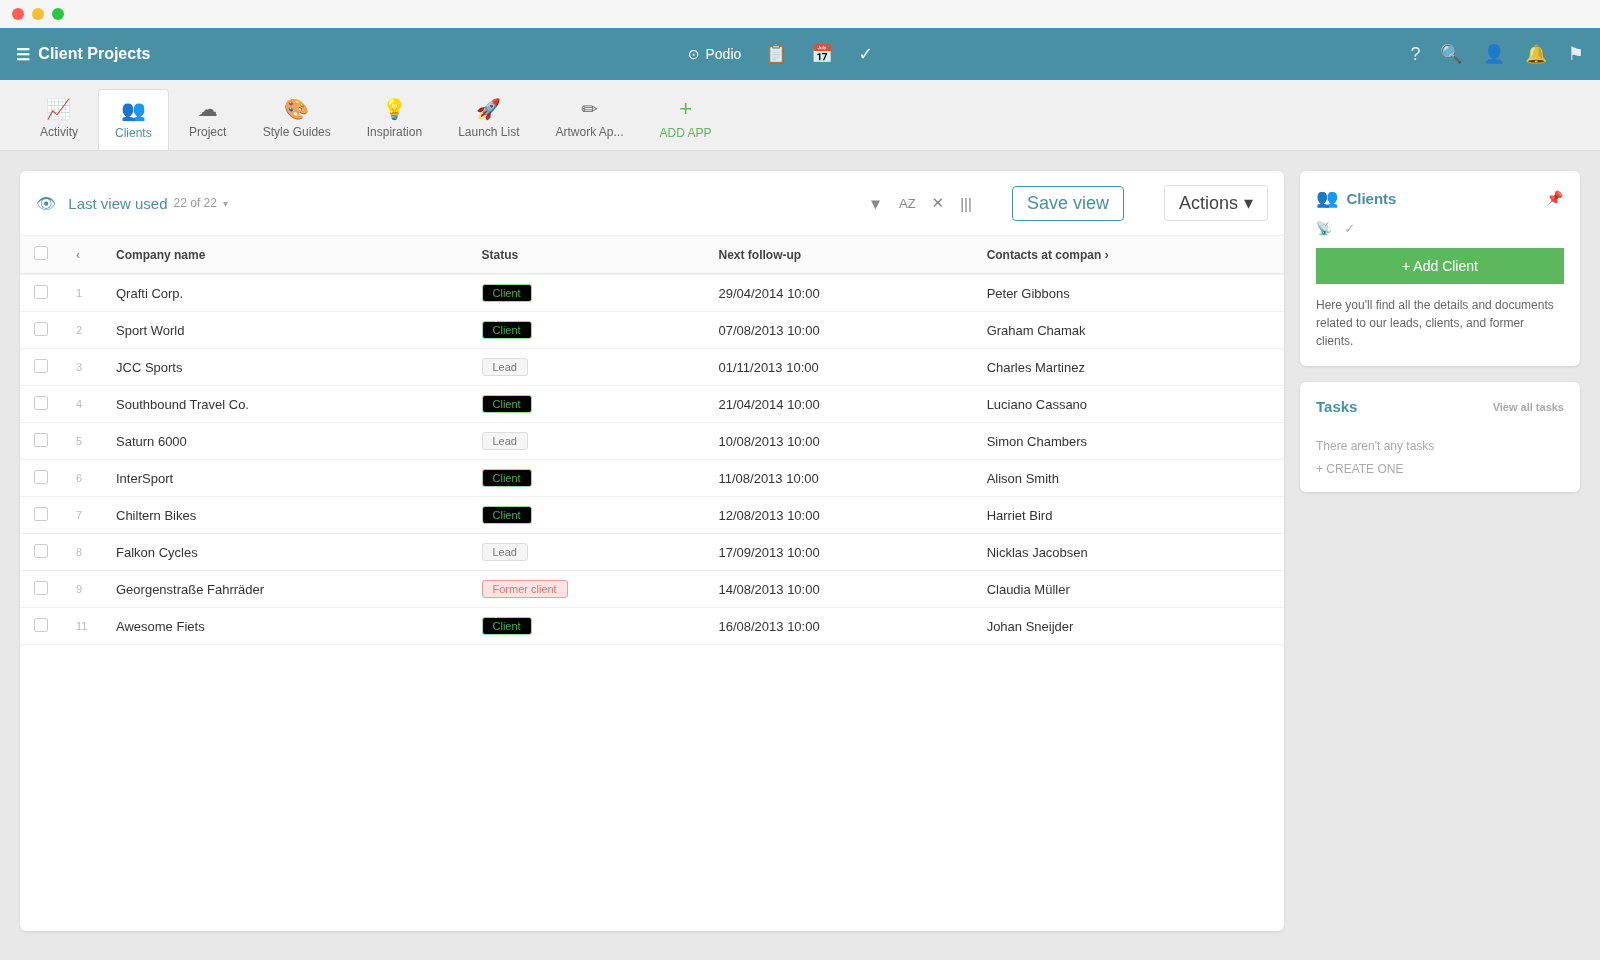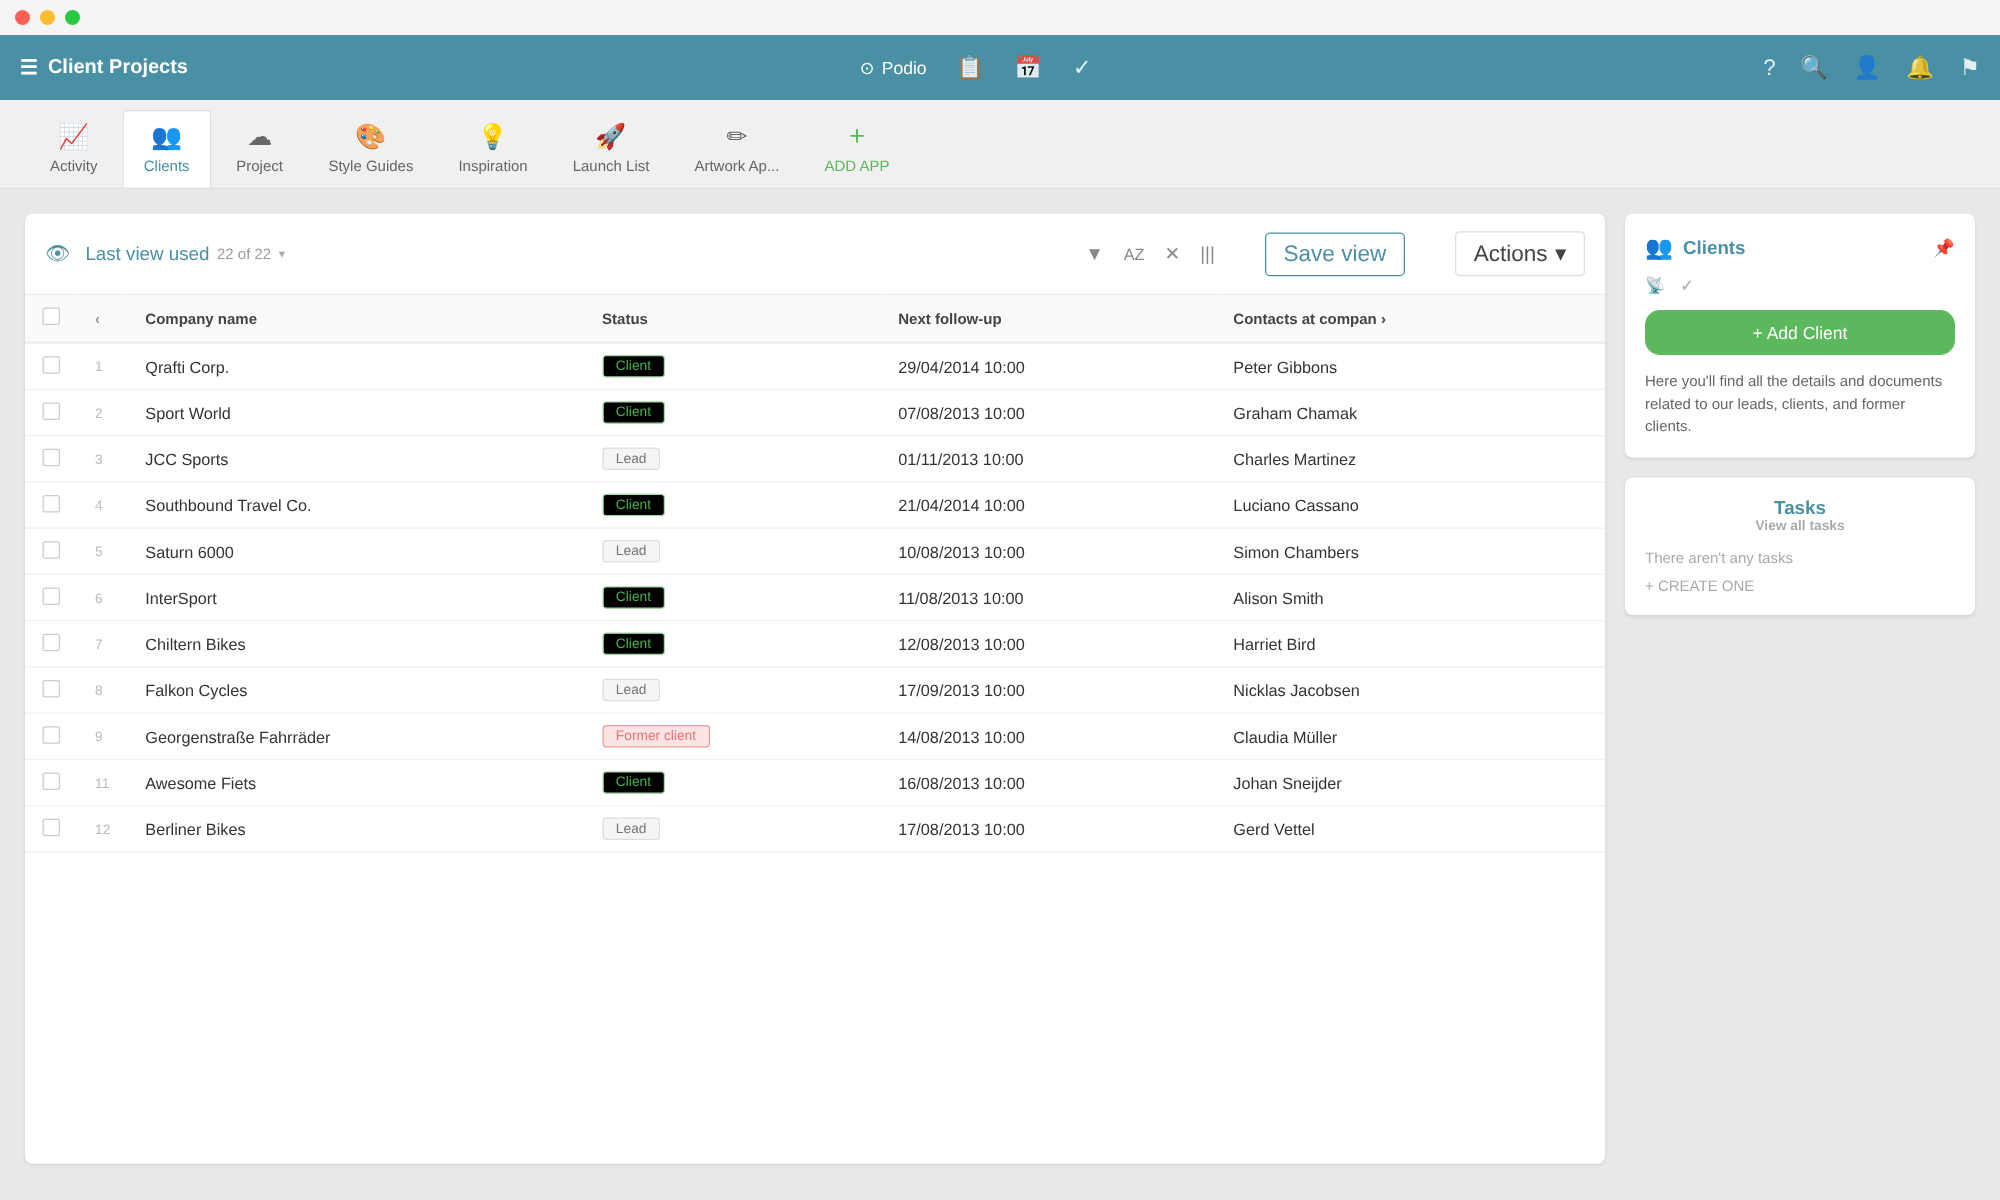--- a/index.html
+++ b/index.html
@@ -163,33 +163,32 @@
       display: flex; align-items: center; gap: 8px;
       font-size: 15px; font-weight: 600; color: #4a90a4;
     }
     .panel-icons { display: flex; gap: 12px; color: #aaa; margin-bottom: 12px; }
     .add-client-btn {
       width: 100%;
       background: #5cb85c;
       color: white;
       border: none;
       padding: 10px;
-      border-radius: 12px;
+      border-radius: 0;
       font-size: 14px;
       font-weight: 500;
       cursor: pointer;
       margin-bottom: 12px;
     }
     .panel-desc { font-size: 12px; color: #666; line-height: 1.5; }
     .pin-icon { color: #aaa; font-size: 14px; cursor: pointer; }
 
     .tasks-header {
       display: flex; align-items: center; justify-content: space-between;
-      margin-bottom: 12px;
-      flex-direction: column;
+      margin-bottom: 24px;
     }
     .tasks-title { font-size: 15px; font-weight: 600; color: #4a90a4; }
     .view-all { font-size: 11px; color: #aaa; cursor: pointer; font-weight: bold; }
     .no-tasks { font-size: 12px; color: #aaa; margin-bottom: 8px; }
     .create-task { font-size: 12px; color: #aaa; cursor: pointer; }
 
     .add-tile {
       font-size: 13px; color: #4a90a4; cursor: pointer;
       display: flex; align-items: center; gap: 4px;
       padding: 4px 0;
@@ -441,34 +440,20 @@
     <td>
       <span class="row-num">11</span>
     </td>
     <td>Awesome Fiets</td>
     <td>
       <span class="badge badge-client">Client</span>
     </td>
     <td>16/08/2013 10:00</td>
     <td>Johan Sneijder</td>
   </tr>
-          <tr>
-    <td style="text-align:center;">
-      <span class="cb"></span>
-    </td>
-    <td>
-      <span class="row-num">12</span>
-    </td>
-    <td>Berliner Bikes</td>
-    <td>
-      <span class="badge badge-lead">Lead</span>
-    </td>
-    <td>17/08/2013 10:00</td>
-    <td>Gerd Vettel</td>
-  </tr>
         </tbody>
     </table>
 
   </div>
 
   <div class="right-panel">
 
     <div class="panel-card">
       <div class="panel-header">
         <div class="panel-title">

